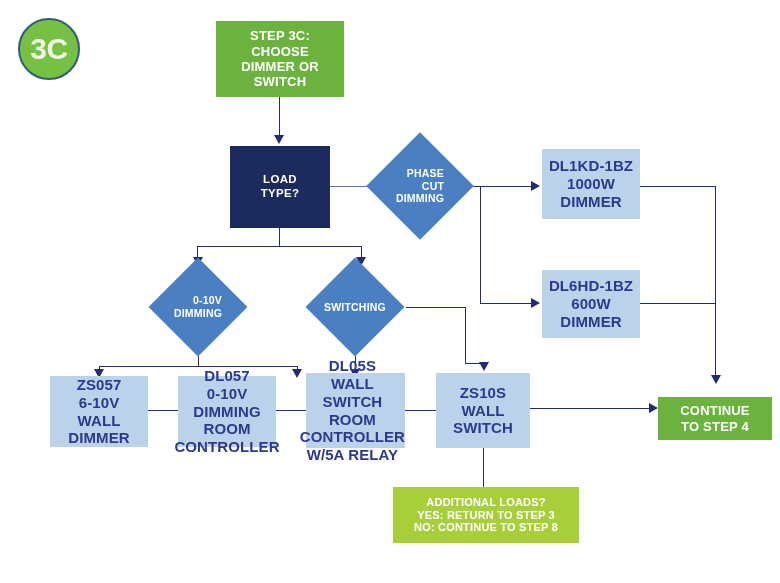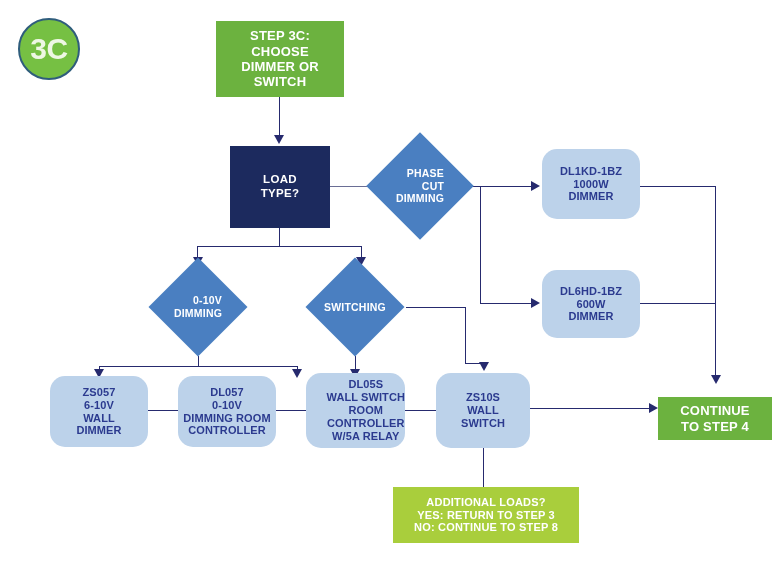--- a/index.html
+++ b/index.html
@@ -66,23 +66,22 @@
   }
   .navy {
     background: #1c2a5e;
     color: #ffffff;
     font-size: 11.5px;
     letter-spacing: 0.3px;
   }
   .lightblue {
     background: #bcd2ea;
     color: #2b3a8f;
-    font-size: 11px;
+    font-size: 15px;
     letter-spacing: 0.1px;
-    border-radius: 15px;
   }
   
   .diamond {
     position: absolute;
     display: flex;
     align-items: center;
     justify-content: center;
   }
   .diamond .shape {
     position: absolute;

